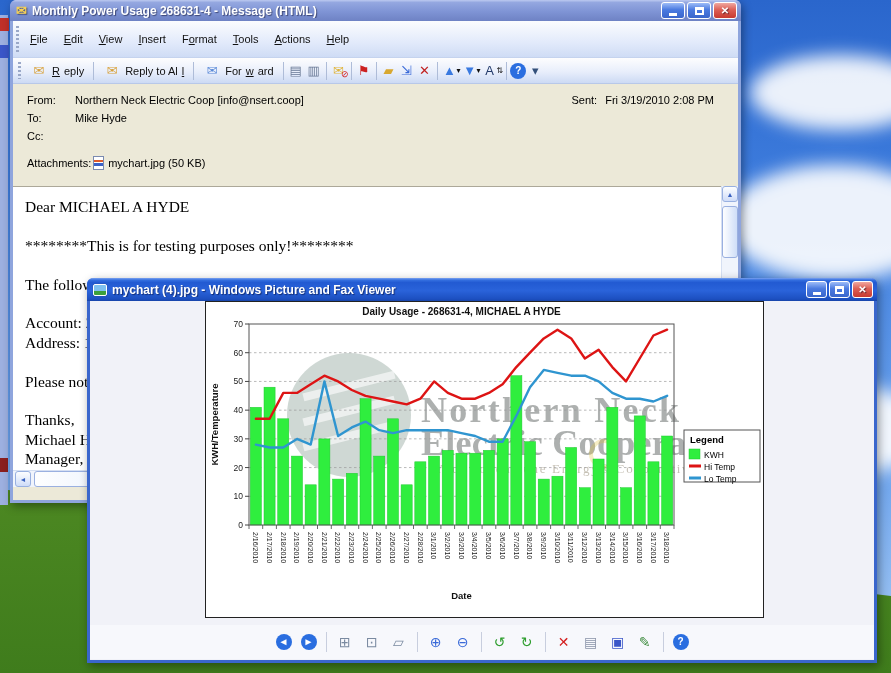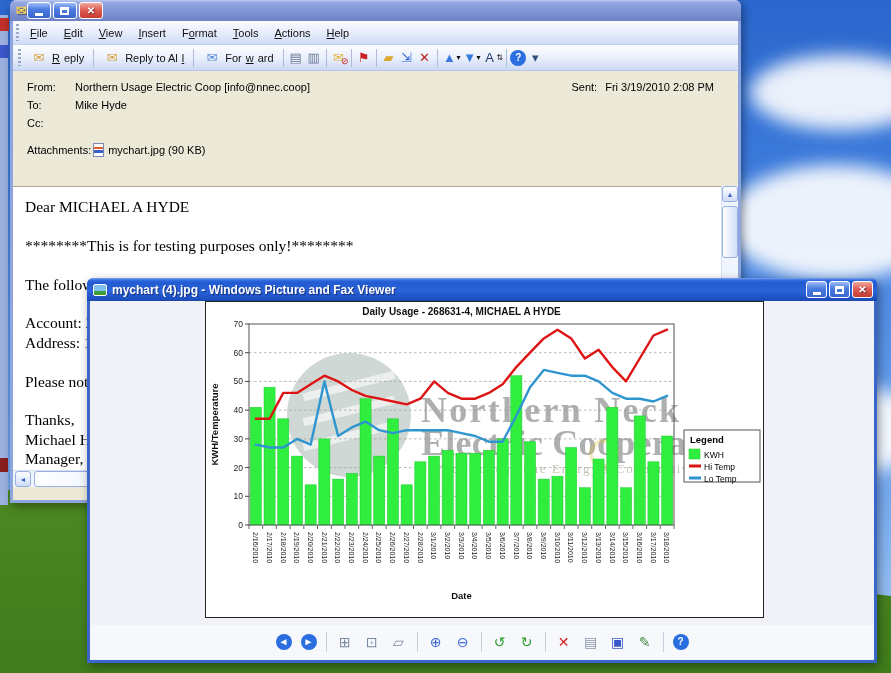--- a/index.html
+++ b/index.html
@@ -24,21 +24,21 @@
     font-size:10px; font-weight:bold; display:flex; align-items:center; justify-content:center; line-height:1;
     background:linear-gradient(180deg,#9dbcf8,#4a7ae0 45%,#3a66cc); }
   .win-btn.close { background:linear-gradient(180deg,#f0a8a0,#dd5f55 45%,#c83a30); }
   .win-btn .min-glyph { display:block; width:8px; height:3px; background:#fff; margin-top:7px; }
   .win-btn .max-glyph { display:block; width:9px; height:8px; border:2px solid #fff; border-top-width:3px; }
 
   
   #email-window { left:10px; top:0; width:731px; height:503px; background:#ece9d8;
     border-left:3px solid #8fa5dd; border-right:3px solid #8fa5dd; border-bottom:3px solid #8fa5dd; }
   #email-window .titlebar { margin:0 -3px; }
-  .menubar { height:24px; background:linear-gradient(180deg,#fbfcfe,#e2eafb 60%,#cfdcf5); display:flex; align-items:center;
+  .menubar { height:37px; background:linear-gradient(180deg,#fbfcfe,#e2eafb 60%,#cfdcf5); display:flex; align-items:center;
     border-bottom:1px solid #c5d3ee; font-size:11px; color:#111; }
   .grip { width:7px; height:70%; margin:0 3px; background:repeating-linear-gradient(180deg,#9aa8c8 0 2px,transparent 2px 4px); width:3px; }
   .menu-item { padding:3px 8px; }
   .menu-item u { text-decoration:underline; }
   .toolbar { height:26px; background:linear-gradient(180deg,#fdfdfe,#e8eefb 55%,#ccdaf4); display:flex; align-items:center;
     font-size:11px; color:#111; border-bottom:1px solid #b8c8e8; padding-left:2px; }
   .tb-btn { display:flex; align-items:center; gap:4px; padding:2px 6px; border-radius:2px; white-space:nowrap; }
   .tb-btn u { text-decoration:underline; }
   .tb-sep { width:1px; height:18px; background:#aebcd8; margin:0 3px; }
   .tb-ico { width:18px; display:flex; align-items:center; justify-content:center; font-size:13px; position:relative; }
@@ -91,20 +91,21 @@
   <div class="grass"></div>
 
   <div class="frag" style="left:0;top:15px;width:8px;height:490px;background:#9db0e0;"></div>
   <div class="frag" style="left:0;top:18px;width:9px;height:13px;background:#c03028;"></div>
   <div class="frag" style="left:0;top:45px;width:9px;height:13px;background:#3a56c8;"></div>
   <div class="frag" style="left:0;top:458px;width:8px;height:14px;background:#8a1f1f;"></div>
 
   <div class="xp-window" id="email-window">
     <div class="titlebar tb-inactive">
       <span class="mail-icon">✉</span>
+      <span class="win-title">Monthly Power Usage 268631-4 - Message (HTML)</span>
       <span class="win-btns">
         <span class="win-btn">
             <span class="min-glyph"></span>
           </span>
         <span class="win-btn">
             <span class="max-glyph"></span>
           </span>
         <span class="win-btn close">✕</span>
       </span>
     </div>
@@ -147,38 +148,38 @@
         <span class="tb-ico" style="color: rgb(34, 58, 106);">A</span>
         <span class="tb-mini">⇅</span>
         <span class="tb-sep"></span>
         <span class="tb-ico circle" style="color: rgb(255, 255, 255); background: rgb(42, 110, 224);">?</span>
         <span class="tb-ico" style="color: rgb(51, 80, 122);">▾</span>
       </div>
 
     <div class="mail-header">
       <div class="hdr-row">
         <span class="hdr-label">From:</span>
-        <span class="hdr-value">Northern Usage Electric Coop [info@nnec.coop]</span>
+        <span class="hdr-value">Northern Neck Electric Coop [info@nsert.coop]</span>
         <span class="hdr-sent">
           <span>Sent:</span>
           <span>Fri 3/19/2010 2:08 PM</span>
         </span>
       </div>
       <div class="hdr-row">
         <span class="hdr-label">To:</span>
         <span class="hdr-value">Mike Hyde</span>
       </div>
       <div class="hdr-row">
         <span class="hdr-label">Cc:</span>
         <span class="hdr-value"></span>
       </div>
       <div class="attach-row">
         <span>Attachments:</span>
         <span class="attach-icon"></span>
-        <span>mychart.jpg (90 KB)</span>
+        <span>mychart.jpg (50 KB)</span>
       </div>
     </div>
 
     <div class="mail-body">
       <div class="body-text">Dear MICHAEL A HYDE
 
 ********This is for testing purposes only!********
 
 The follow
 

